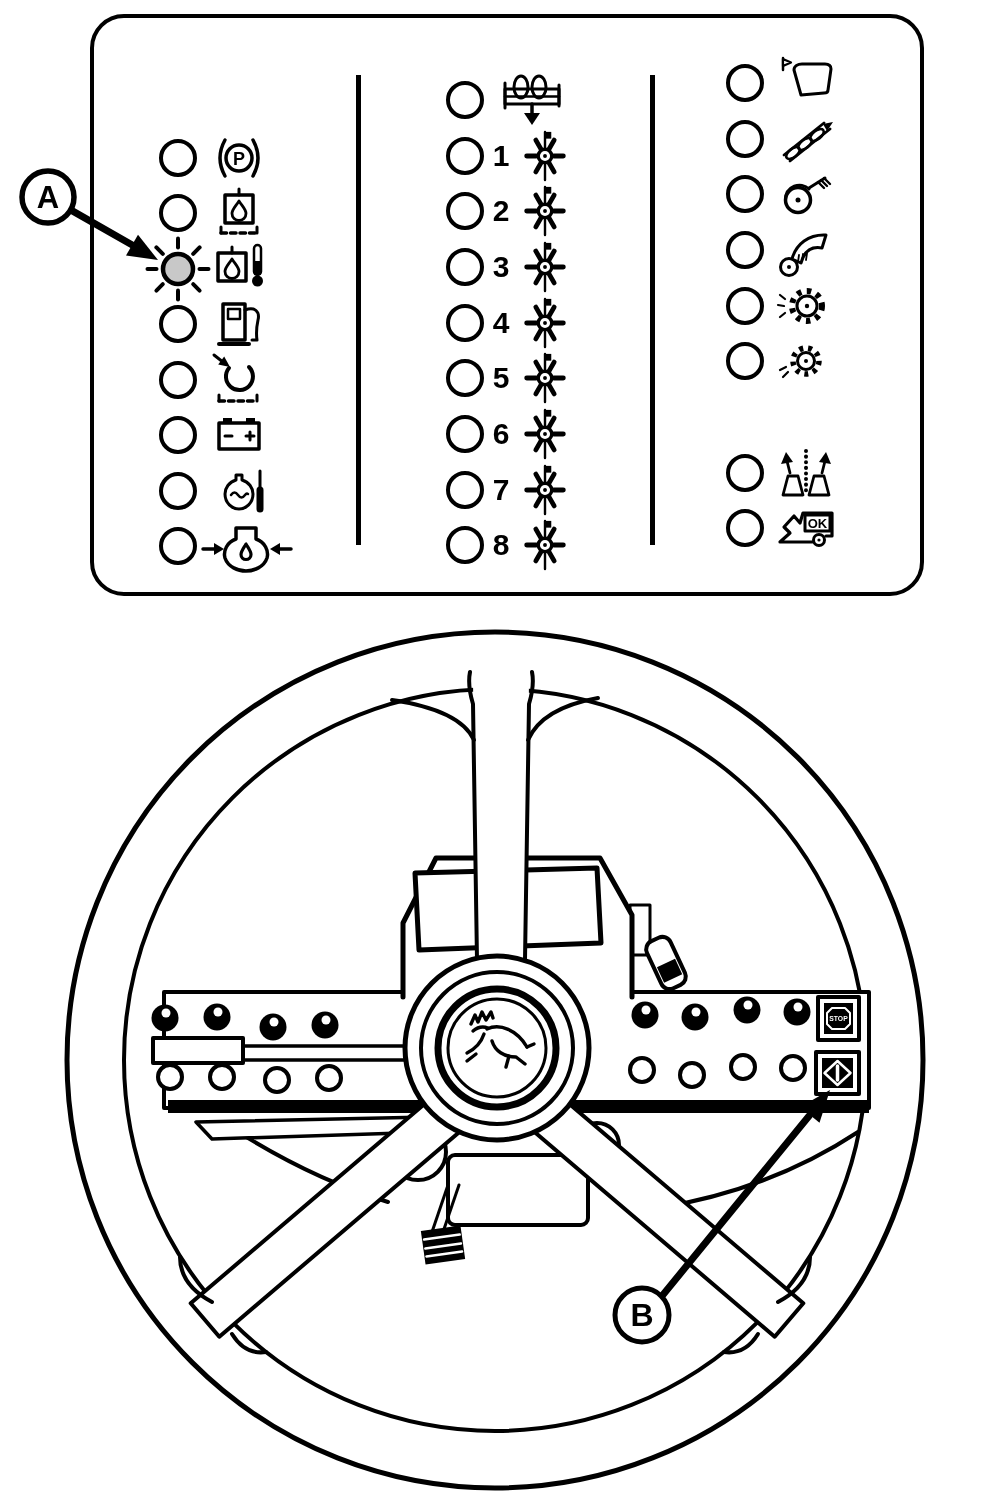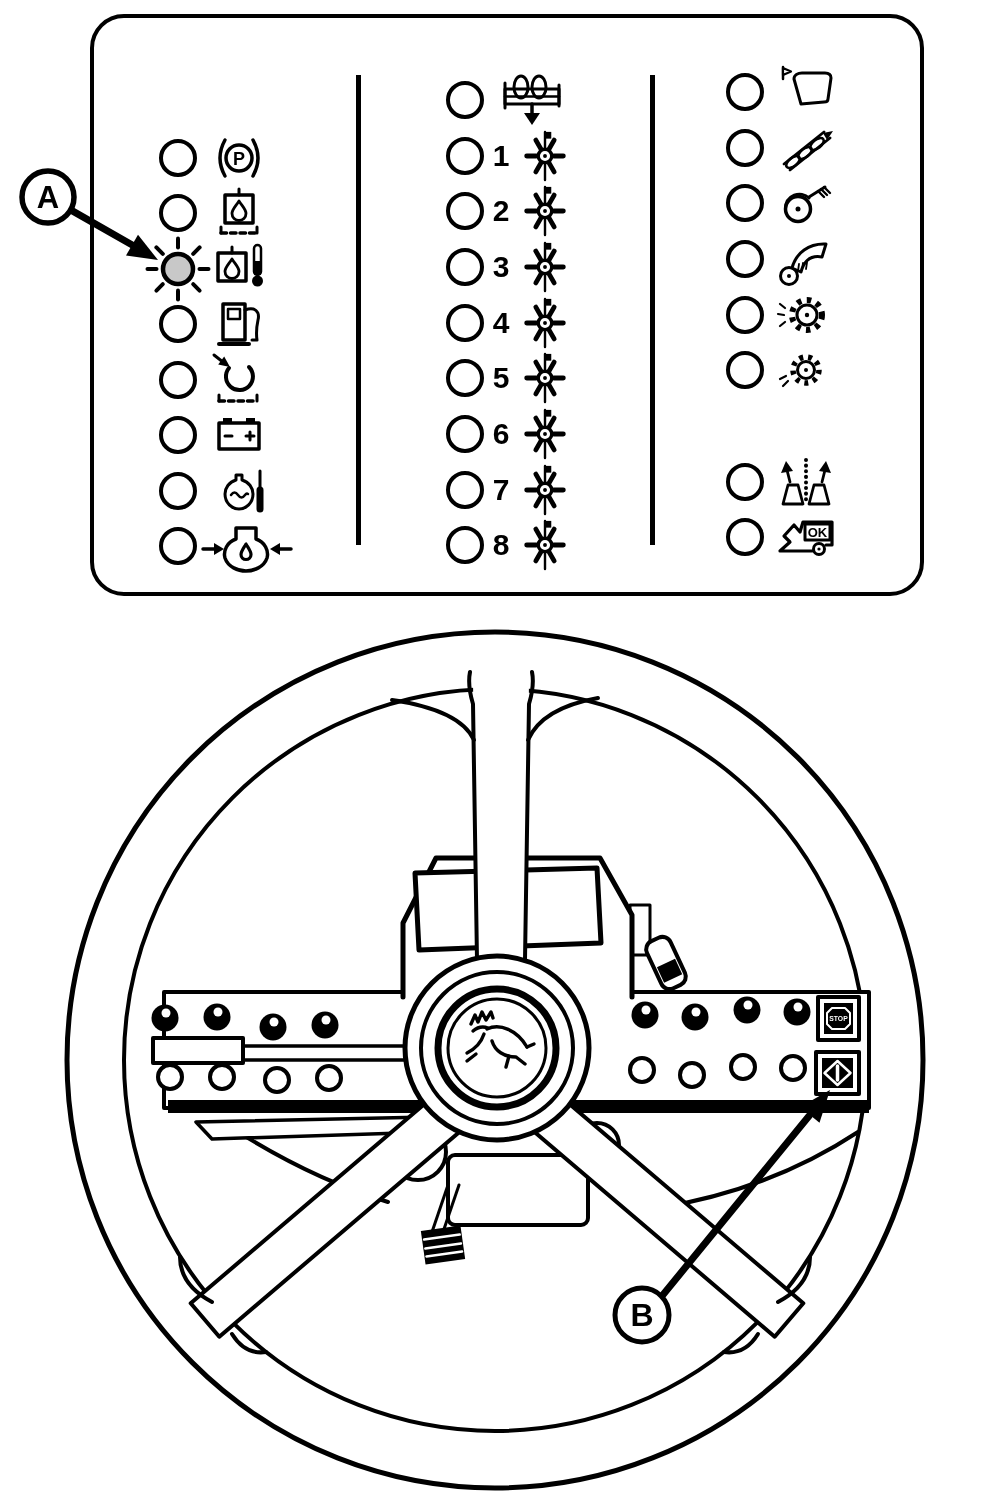--- a/index.html
+++ b/index.html
@@ -326,21 +326,21 @@
             <line x1="24" y1="21.1" x2="18.5" y2="11.5"></line>
           <line x1="32" y1="34.9" x2="37.5" y2="44.5"></line>
             <line x1="24" y1="34.9" x2="18.5" y2="44.5"></line>
         </g>
         <circle cx="28" cy="28" r="7" fill="#fff" stroke="#000" stroke-width="3.5"></circle>
         <circle cx="28" cy="28" r="2" fill="#000" stroke="none"></circle>
       </svg>
     </div>
   </div>
 
-  <div class="col c3" style="left:726px;top:64px;">
+  <div class="col c3" style="left:726px;top:55px;">
 
     <div class="row">
       <div class="light-wrap">
           <div class="light"></div>
         </div>
       <svg class="icon" style="margin-left:12px" width="60" height="56" viewBox="0 0 60 56">
         <line x1="7" y1="3" x2="7" y2="15" stroke="#000" stroke-width="2.5"></line>
         <path d="M7,4 L15,7.5 L7,11 Z" fill="#fff" stroke="#000" stroke-width="2.2"></path>
         <path d="M18,15 C18,11 22,9 26,9 L49,9 C53,9 55,11 55,14 L52,35 C52,37 50,38 48,38 L25,40 Z" fill="none" stroke="#000" stroke-width="3"></path>
       </svg>

